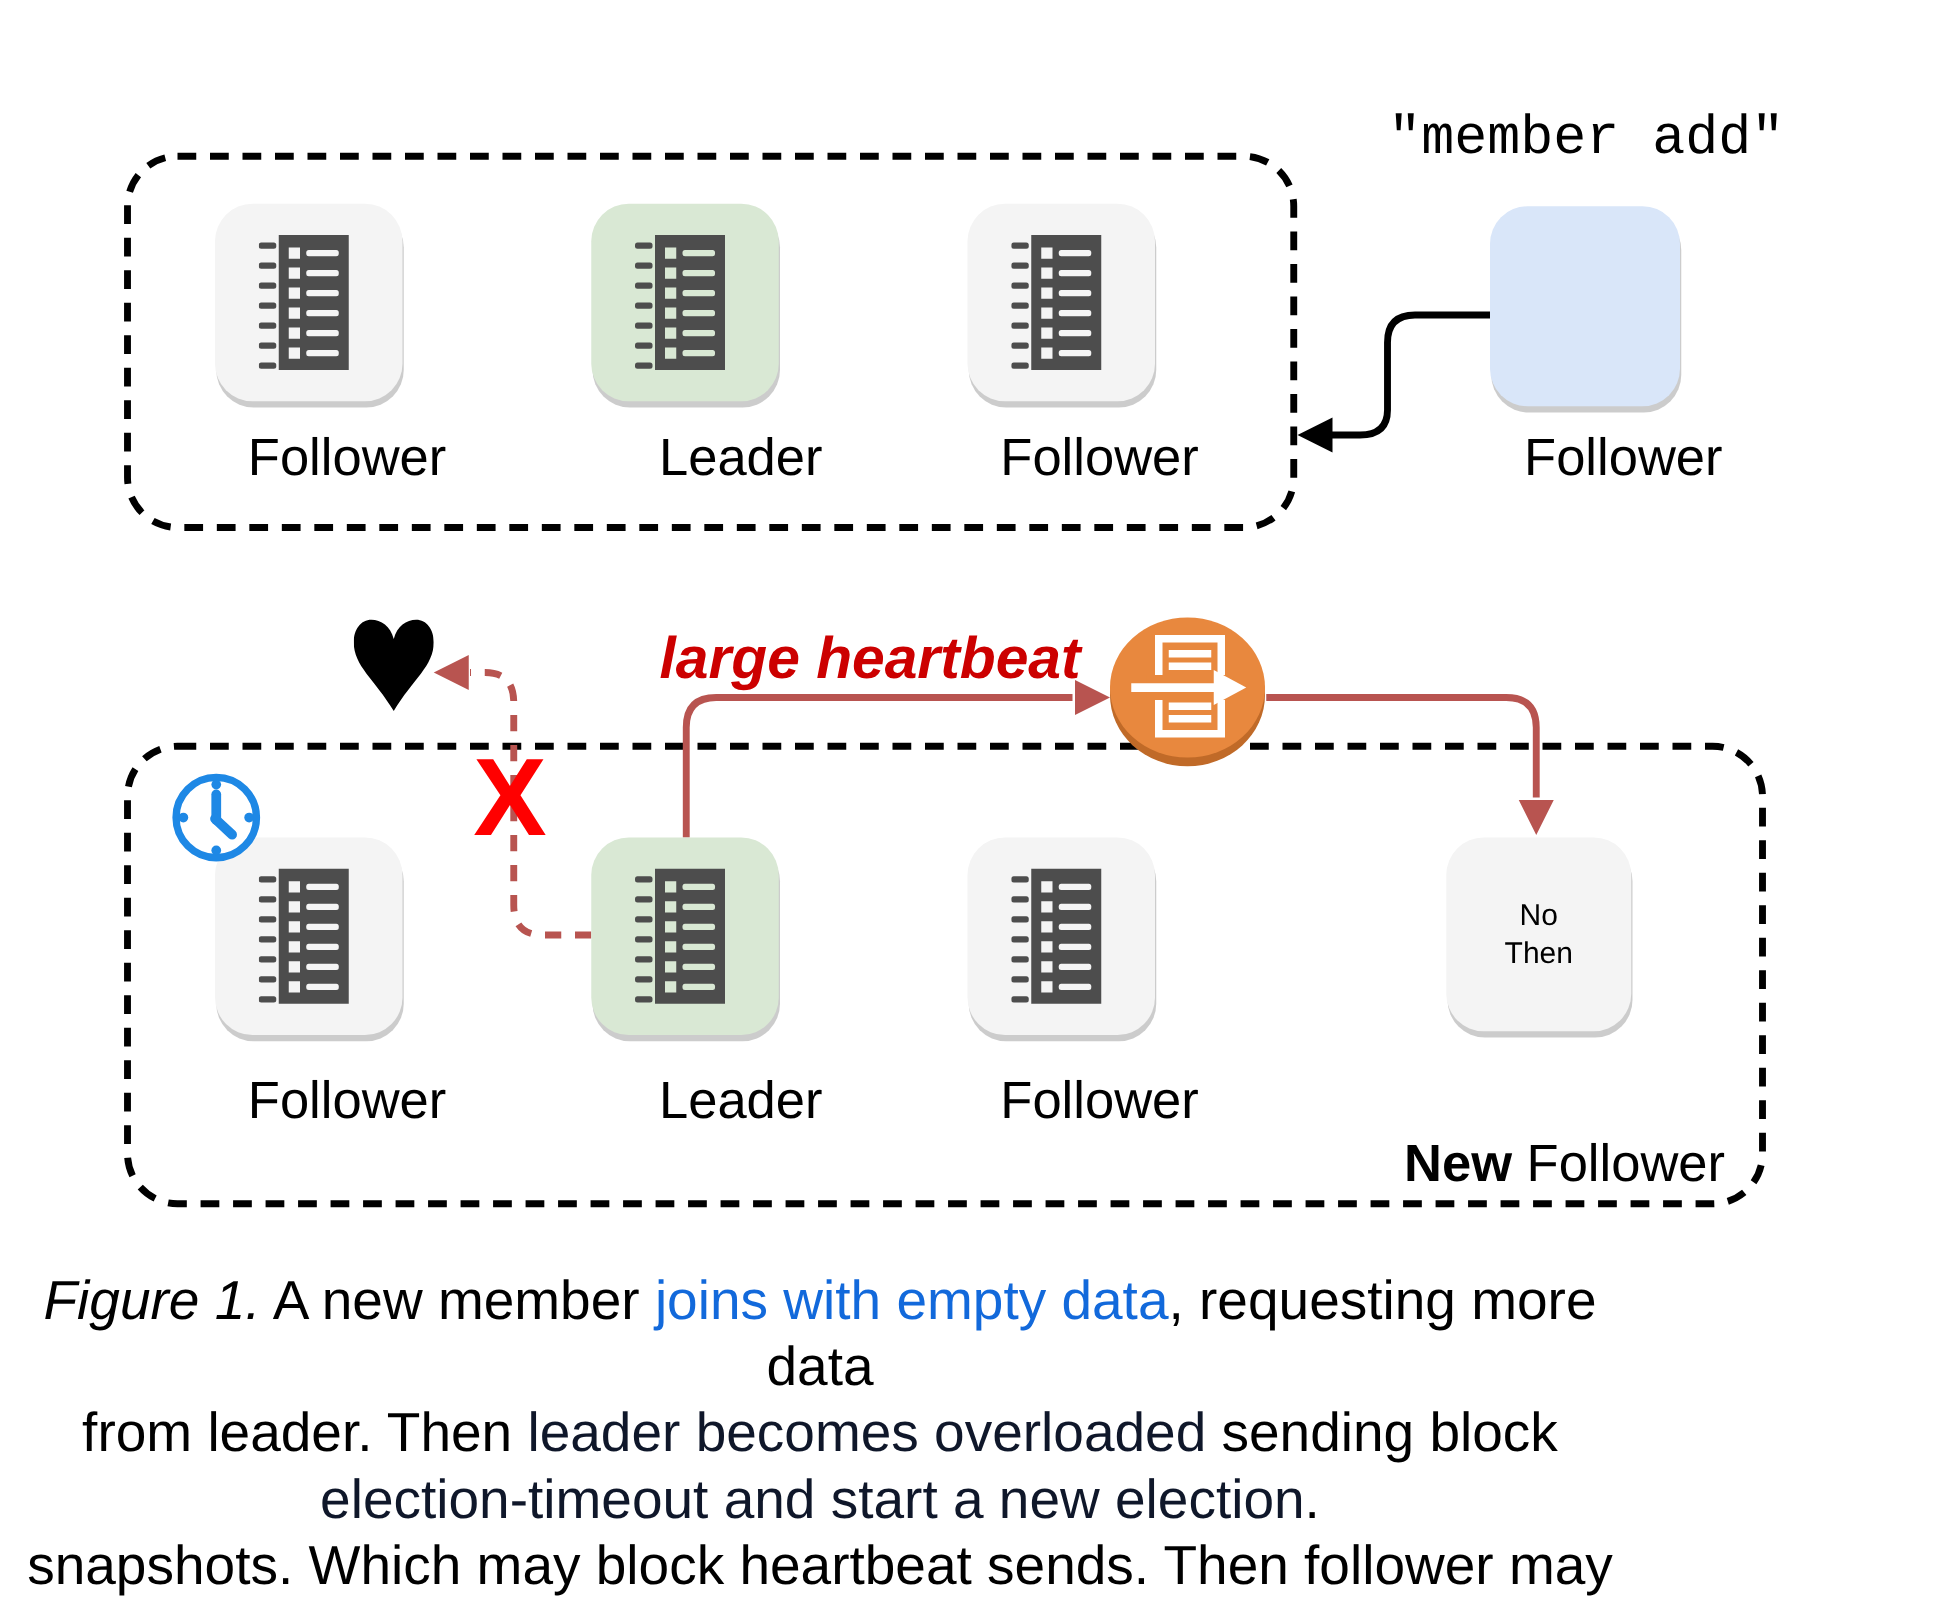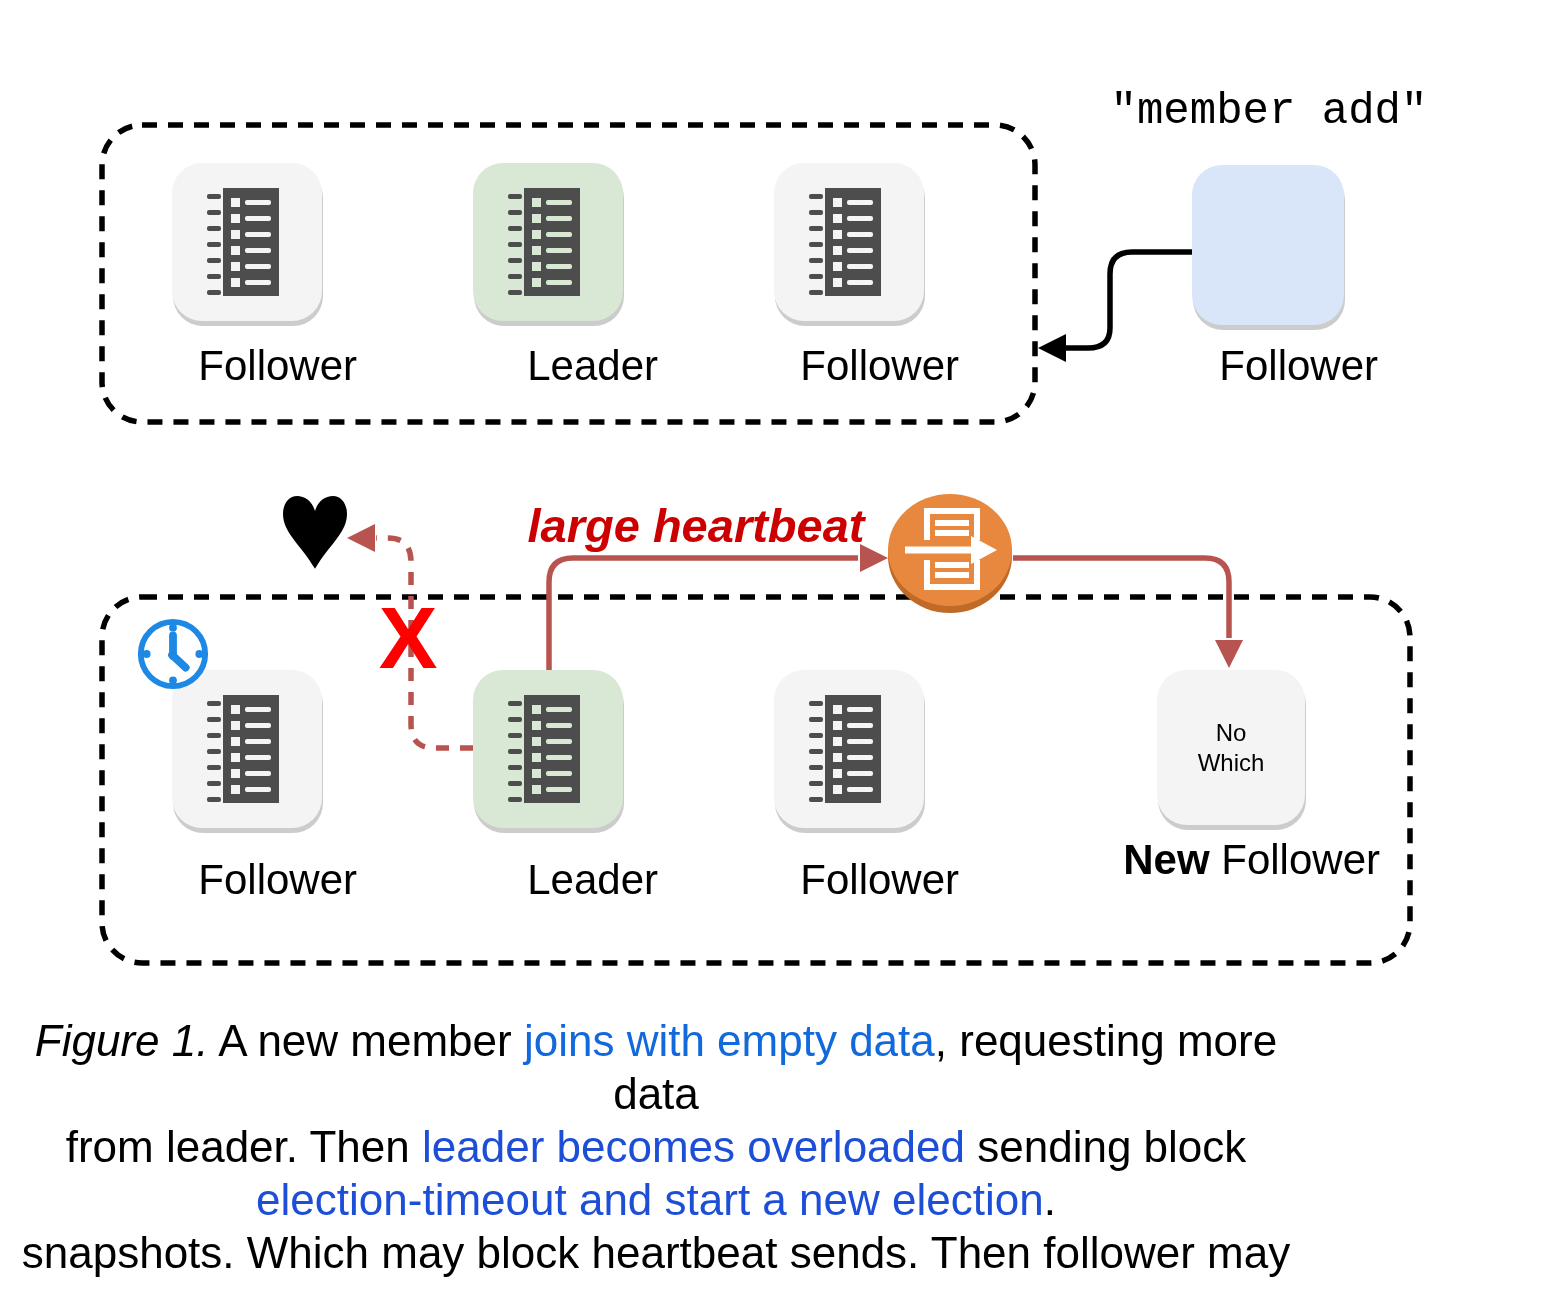--- a/index.html
+++ b/index.html
@@ -47,21 +47,21 @@
   .clock-wrap{left:134px;top:615px;}
   .orange-wrap{left:887px;top:493px;z-index:3;}
 
   .caption{
     position:absolute;left:0;top:1014px;width:1312px;text-align:center;
     font-size:44px;line-height:53px;z-index:2;
   }
   .cap-line{white-space:pre-wrap;}
   .cap-line .it{font-style:italic;}
   .cap-line .blue{color:#1269db;}
-  .cap-line .red{color:#1d4ed8;margin-top:44px;}
+  .cap-line .red{color:#0f172a;margin-top:44px;}
   b{font-weight:bold;}
 </style>
 </head>
 <body>
 
 <div class="canvas">
 
   <svg class="overlay" viewBox="0 0 1546 1294">
 
     <rect x="102" y="125" width="933" height="297" rx="40" fill="none" stroke="#000" stroke-width="5.5" stroke-dasharray="15 11"></rect>
@@ -259,28 +259,28 @@
           <rect x="24" y="76" width="9" height="9"></rect>
           <rect x="38" y="78" width="26" height="5" rx="2"></rect>
           <rect x="24" y="92" width="9" height="9"></rect>
           <rect x="38" y="94" width="26" height="5" rx="2"></rect>
         </g>
     </svg>
   </div>
   <div class="node nodata" style="left:1157px;top:670px">
     <div class="nodata-text">
       <div>No</div>
-      <div>Which</div>
+      <div>Then</div>
     </div>
   </div>
 
   <div class="node-label" style="left:137px;top:856px">Follower</div>
   <div class="node-label" style="left:438px;top:856px">Leader</div>
   <div class="node-label" style="left:739px;top:856px">Follower</div>
-  <div class="node-label wide" style="left:1080px;top:836px"><b>New</b><span class="cap-line"> Follower</span></div>
+  <div class="node-label wide" style="left:1080px;top:907px"><b>New</b><span class="cap-line"> Follower</span></div>
 
   <div class="txt large-snapshot">large heartbeat</div>
   <div class="txt blocked-x">X</div>
 
   <div class="icon-wrap heart-wrap">
     <svg width="64" height="78" viewBox="0 0 100 120">
       <path d="M50 26 C46 10 34 2 22 2 C9 2 0 14 0 30 C0 60 26 76 50 116 C74 76 100 60 100 30 C100 14 91 2 78 2 C66 2 54 10 50 26 Z" fill="#000"></path>
     </svg>
   </div>
 

